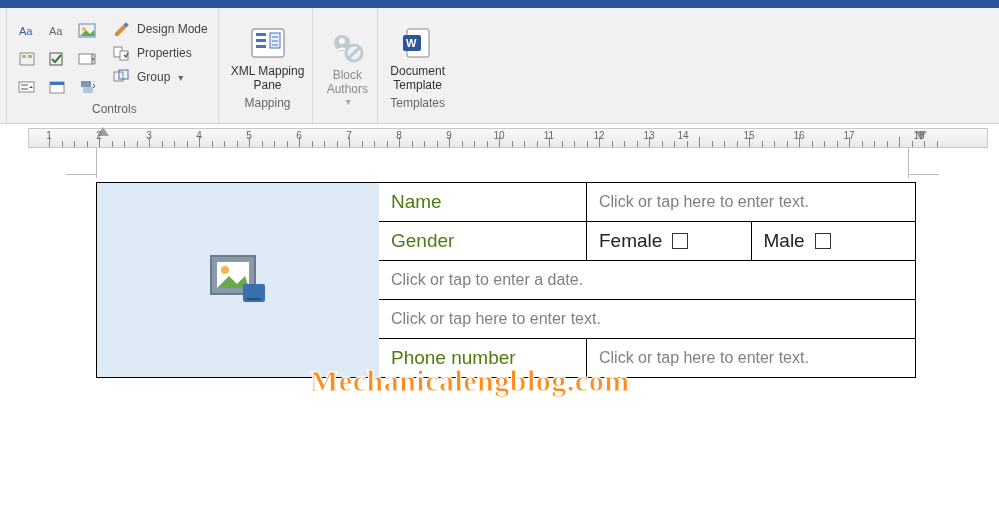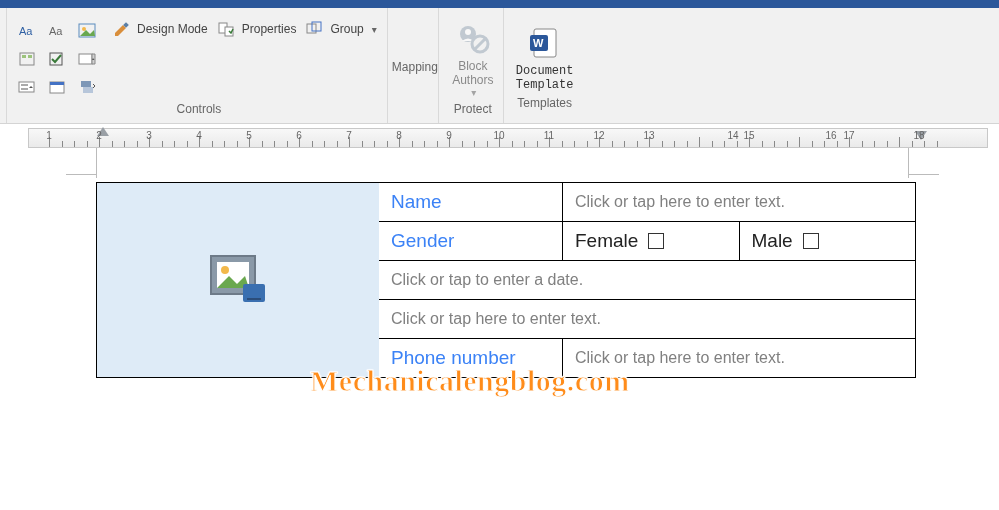--- a/index.html
+++ b/index.html
@@ -56,21 +56,21 @@
       grid-template-rows: repeat(3, 26px);
       gap: 2px;
       padding: 2px 6px 0 2px;
     }
     .sbtn {
       display:flex; align-items:center; justify-content:center;
       border: 1px solid transparent;
       cursor: default;
     }
     .controls-right {
-      display:flex; flex-direction:row; gap:6px; padding:4px 8px 0 4px;
+      display:flex; flex-direction:column; gap:6px; padding:4px 8px 0 4px;
     }
     .mitem {
       display:flex; align-items:center; gap:6px; color:#444; font-size:12px;
       cursor: default; padding:1px 2px;
     }
     .mitem svg { flex:0 0 auto; }
     .drop { font-size:10px; color:#666; margin-left:2px;}
     
     .ruler-wrap {
       background:#fff;
@@ -137,24 +137,24 @@
     .form-row:last-child { border-bottom:0; }
     .photo-col {
       width: 282px;
       background:#deebf7;
       display:flex; align-items:center; justify-content:center;
     }
     .fields-col { flex:1; display:flex; flex-direction:column;}
     .frow { display:flex; border-bottom:1.5px solid #000;}
     .frow:last-child { border-bottom:0;}
     .flabel {
-      width: 184px;
+      width: 208px;
       padding: 8px 12px;
       font-size: 19px;
-      color:#3b82f6;
+      color:#4d7c0f;
       border-right:1.5px solid #000;
     }
     .fval {
       flex:1;
       padding: 10px 12px;
       font-size: 16px;
       color:#808080;
       font-style: normal;
       display:flex; align-items:center;
     }
@@ -280,54 +280,69 @@
             </svg>
           <span>Group</span>
           <span class="drop">▾</span>
         </div>
       </div>
     </div>
     <div class="group-label">Controls</div>
   </div>
 
   <div class="group">
+    <div class="group-body">
+      <div class="bigbtn">
+        <div class="icon">
+          <svg width="36" height="34">
+              <rect x="2" y="2" width="32" height="28" rx="2" fill="#fff" stroke="#7a7a7a"></rect>
+              <rect x="6" y="6" width="10" height="3" fill="#4472c4"></rect>
+              <rect x="6" y="12" width="10" height="3" fill="#4472c4"></rect>
+              <rect x="6" y="18" width="10" height="3" fill="#4472c4"></rect>
+              <rect x="20" y="6" width="10" height="15" fill="#e6eefb" stroke="#4472c4"></rect>
+              <path d="M22 10 H28 M22 14 H28 M22 18 H28" stroke="#4472c4"></path>
+            </svg>
+        </div>
+        <div class="lbl" style="white-space:pre-line;">XML Mapping
+Pane</div>
+      </div>
+    </div>
     <div class="group-label">Mapping</div>
   </div>
 
   <div class="group">
     <div class="group-body">
       <div class="bigbtn" style="opacity:.55">
         <div class="icon">
           <svg width="34" height="34">
               <circle cx="12" cy="12" r="8" fill="#9aa9b7"></circle>
               <circle cx="12" cy="10" r="3" fill="#fff"></circle>
               <path d="M6 19 Q12 14 18 19" fill="#fff"></path>
               <circle cx="24" cy="22" r="8" fill="none" stroke="#9aa9b7" stroke-width="3"></circle>
               <line x1="18" y1="28" x2="30" y2="16" stroke="#9aa9b7" stroke-width="3"></line>
             </svg>
         </div>
         <div class="lbl" style="white-space:pre-line;">Block
 Authors</div>
         <span class="drop">▾</span>
       </div>
     </div>
-    <div class="group-label">Protect</div>
   </div>
 
   <div class="group" style="border-right:0;">
     <div class="group-body">
       <div class="bigbtn">
         <div class="icon">
           <svg width="34" height="34">
               <rect x="6" y="2" width="22" height="28" rx="2" fill="#fff" stroke="#888"></rect>
               <rect x="2" y="8" width="18" height="16" rx="2" fill="#2b579a"></rect>
               <text x="5" y="20" font-size="11" font-weight="700" fill="#fff">W</text>
             </svg>
         </div>
-        <div class="lbl" style="white-space:pre-line;font-family:Liberation Mono, monospace;">Document
+        <div class="lbl" style="white-space:pre-line;">Document
 Template</div>
       </div>
     </div>
     <div class="group-label">Templates</div>
   </div>
 </div>
 
 <div class="ruler-wrap">
   <div class="ruler" id="ruler">
     <div class="indent" style="left:68px;"></div>
@@ -391,31 +406,31 @@
       <div class="num" style="left: 570px;">12</div>
       <div class="tick" style="left: 582.5px;"></div>
       <div class="tick" style="left: 595px;"></div>
       <div class="tick" style="left: 607.5px;"></div>
       <div class="tick major" style="left: 620px;"></div>
       <div class="num" style="left: 620px;">13</div>
       <div class="tick" style="left: 632.5px;"></div>
       <div class="tick" style="left: 645px;"></div>
       <div class="tick" style="left: 657.5px;"></div>
       <div class="tick major" style="left: 670px;"></div>
-      <div class="num" style="left: 704px;">14</div>
+      <div class="num" style="left: 654px;">14</div>
       <div class="tick" style="left: 682.5px;"></div>
       <div class="tick" style="left: 695px;"></div>
       <div class="tick" style="left: 707.5px;"></div>
       <div class="tick major" style="left: 720px;"></div>
       <div class="num" style="left: 720px;">15</div>
       <div class="tick" style="left: 732.5px;"></div>
       <div class="tick" style="left: 745px;"></div>
       <div class="tick" style="left: 757.5px;"></div>
       <div class="tick major" style="left: 770px;"></div>
-      <div class="num" style="left: 770px; margin-left: 32px;">16</div>
+      <div class="num" style="left: 770px;">16</div>
       <div class="tick" style="left: 782.5px;"></div>
       <div class="tick" style="left: 795px;"></div>
       <div class="tick" style="left: 807.5px;"></div>
       <div class="tick major" style="left: 820px;"></div>
       <div class="num" style="left: 820px;">17</div>
       <div class="tick" style="left: 832.5px;"></div>
       <div class="tick" style="left: 845px;"></div>
       <div class="tick" style="left: 857.5px;"></div>
       <div class="tick major" style="left: 870px;"></div>
       <div class="num" style="left: 890px;">18</div>

